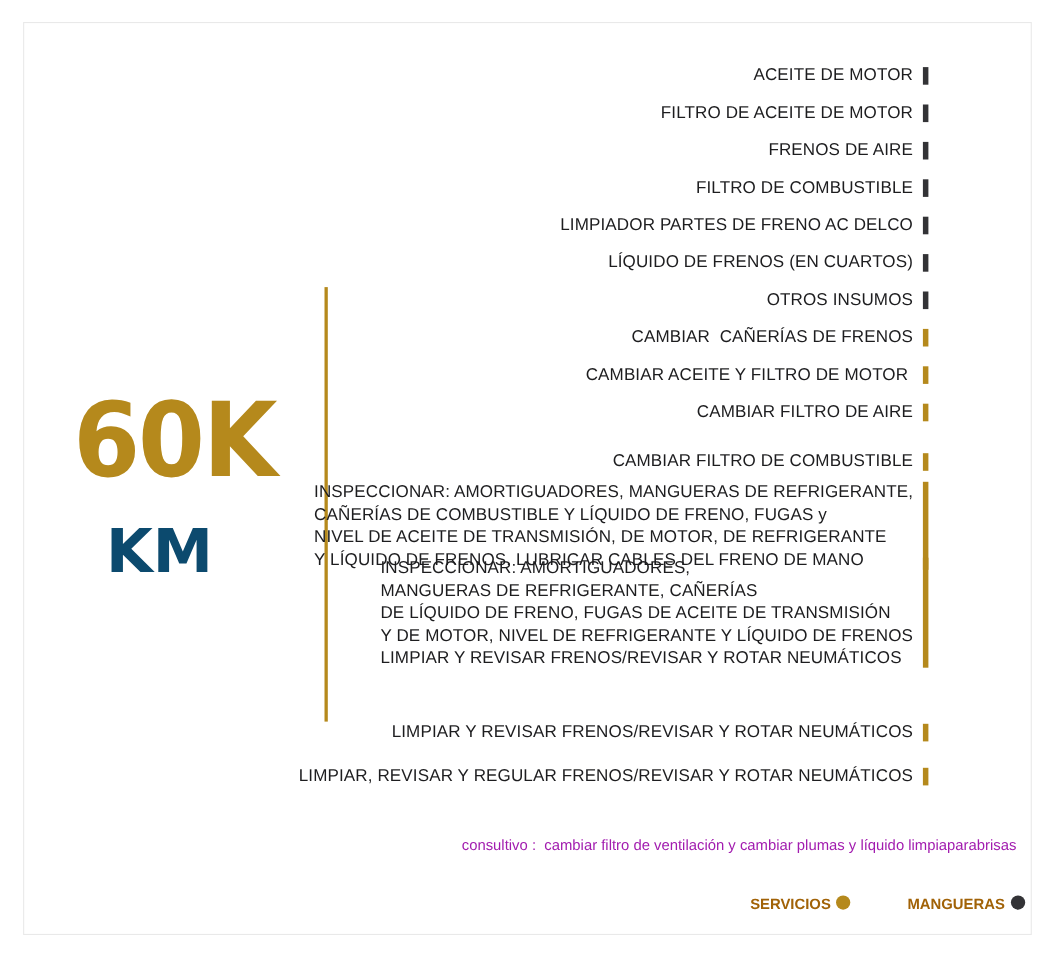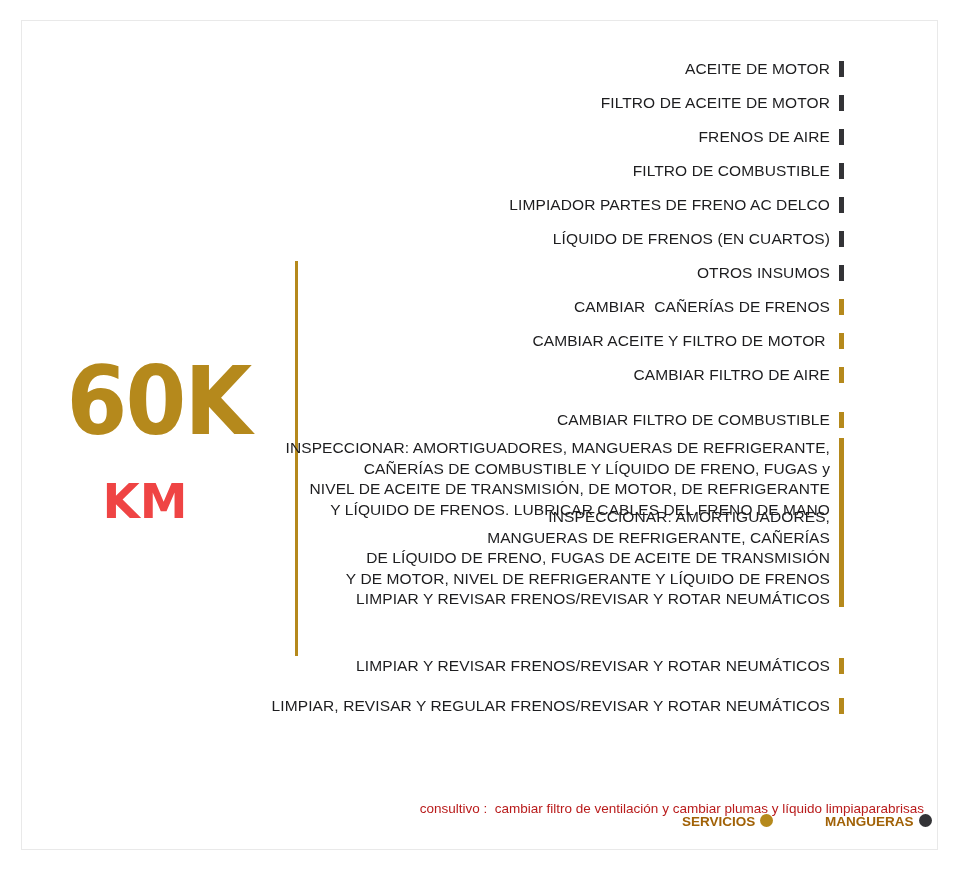--- a/index.html
+++ b/index.html
@@ -4,30 +4,30 @@
 <style>
   html, body { margin:0; padding:0; background:#ffffff; }
   body { width:960px; height:871px; position:relative; overflow:hidden;
          font-family:"Liberation Sans","DejaVu Sans",sans-serif; color:#1d1d1f; }
   .frame { position:absolute; left:21px; top:20px; width:917px; height:830px;
            border:1.5px solid #e9e9e9; box-sizing:border-box; }
   .big { position:absolute; left:56px; top:352px; width:205px; text-align:center;
          font-family:"DejaVu Sans",sans-serif; font-weight:bold; font-size:94px;
          line-height:100px; color:#b5891c; letter-spacing:-2px; transform:scaleX(0.93); transform-origin:center; }
   .km { position:absolute; left:56px; top:470px; width:178px; text-align:center;
-        font-family:"DejaVu Sans",sans-serif; font-weight:bold; font-size:48px;
-        line-height:62px; color:#ef4444; }
+        font-family:"DejaVu Sans",sans-serif; font-weight:bold; font-size:55px;
+        line-height:62px; color:#0c4a6e; }
   .vline { position:absolute; left:295px; top:261px; width:3px; height:395px; background:#b5891c; }
-  .item { position:absolute; right:130px; text-align:right; font-size:15.5px; line-height:20.5px;
+  .item { position:absolute; right:130px; text-align:left; font-size:15.5px; line-height:20.5px;
           letter-spacing:0.1px; white-space:pre; }
   .item .txt { display:inline-block; vertical-align:top; }
   .marker { position:absolute; right:-14px; width:5px; }
   .m-dark { background:#333336; }
   .m-gold { background:#b5891c; }
-  .note { position:absolute; right:36px; top:760px; font-size:13.5px; line-height:18px; color:#b91c1c; white-space:pre;margin-top:40px; }
+  .note { position:absolute; right:36px; top:760px; font-size:13.5px; line-height:18px; color:#a21caf; white-space:pre; }
   .legend { position:absolute; top:813px; font-size:13.5px; font-weight:bold; line-height:18px; color:#a16207; }
   .dot { display:inline-block; width:13px; height:13px; border-radius:50%; vertical-align:-1px; margin-left:5px; }
 </style>
 </head>
 <body>
 
 <div class="frame"></div>
 
 <div class="big">60K</div>
 <div class="km">KM</div>

